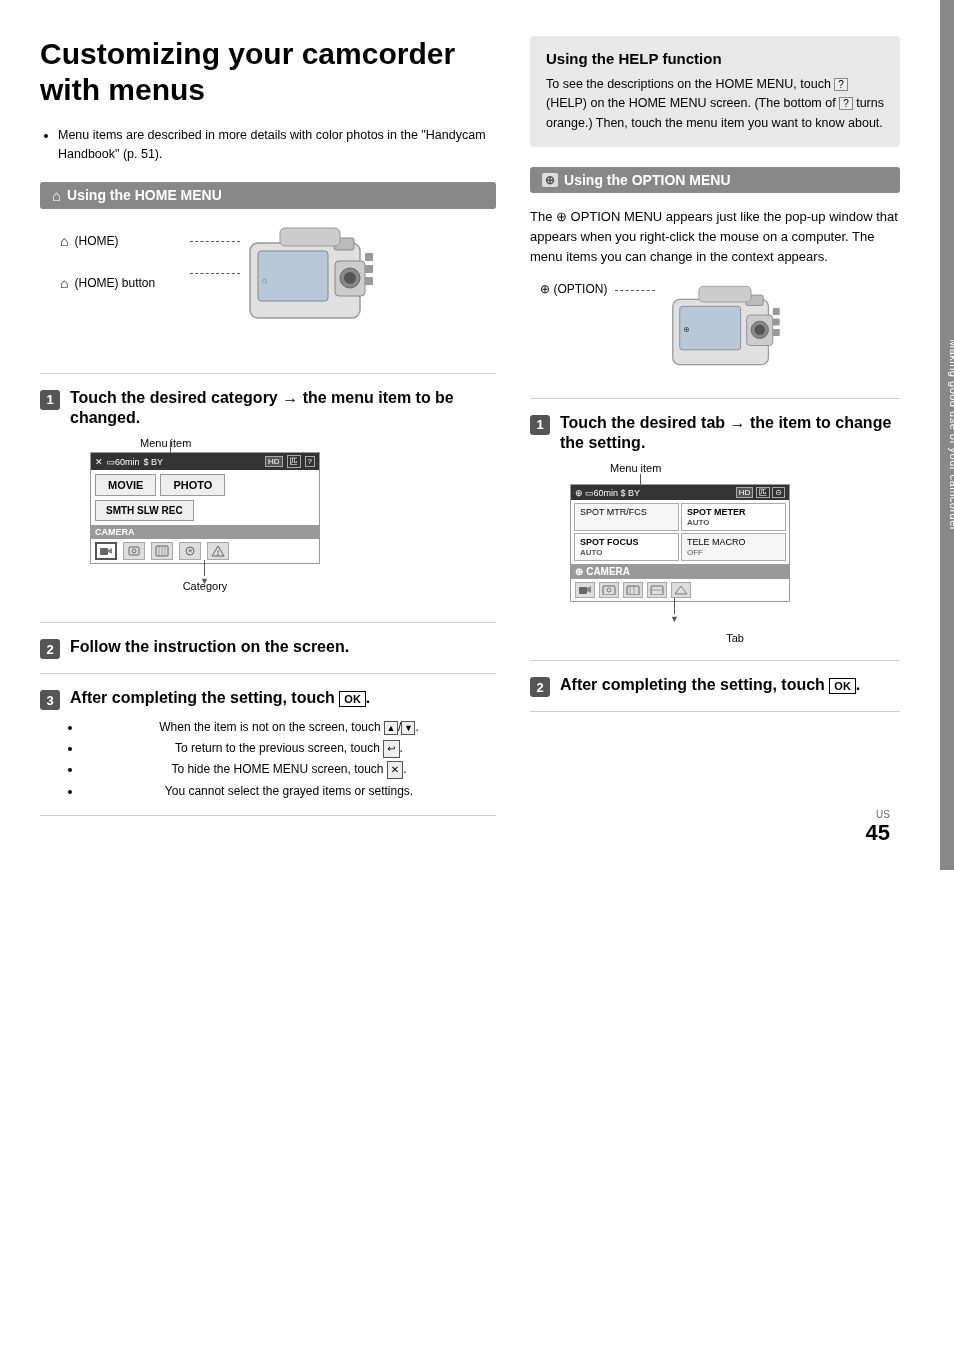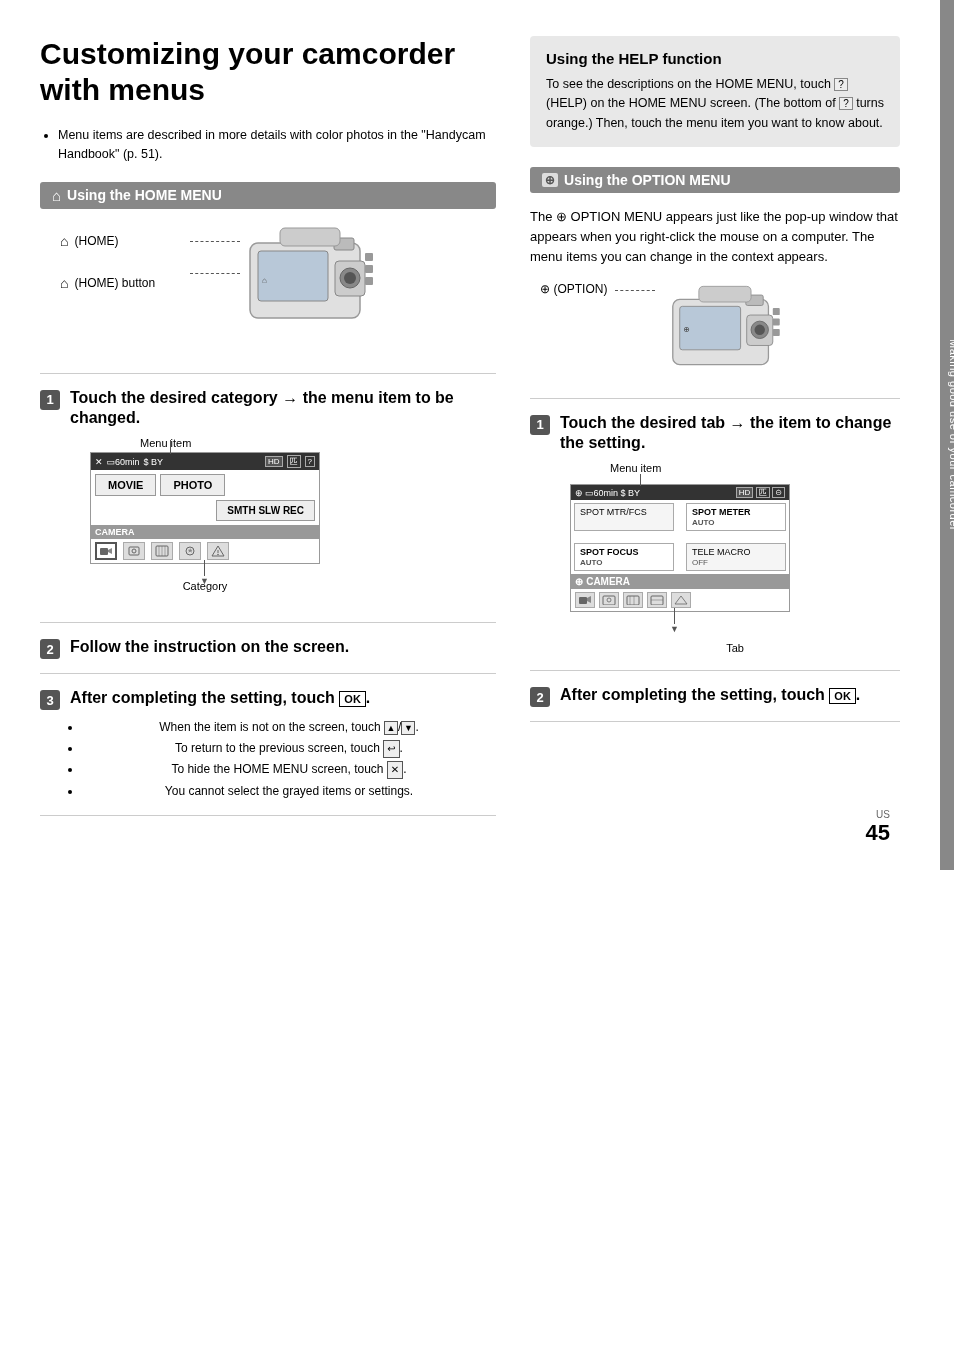--- a/index.html
+++ b/index.html
@@ -253,21 +253,21 @@
       color: #fff;
       display: flex;
       align-items: center;
       justify-content: space-between;
       padding: 2px 4px;
       font-size: 9px;
     }
     .opt-grid {
       display: grid;
       grid-template-columns: 1fr 1fr;
-      gap: 12px;
+      gap: 2px;
       padding: 3px;
     }
     .opt-cell {
       border: 1px solid #aaa;
       padding: 3px 5px;
       font-size: 9px;
       background: #f5f5f5;
     }
     .opt-cell.highlight {
       background: #fff;
@@ -431,21 +431,21 @@
                       <div class="menu-topbar-right">
                         <span style="border:1px solid #aaa; padding:0 2px; font-size:8px; background:#555;">HD</span>
                         <span style="border:1px solid #aaa; padding:0 2px; font-size:8px;">匹</span>
                         <span style="border:1px solid #aaa; padding:0 2px; font-size:8px;">?</span>
                       </div>
                     </div>
                     <div class="menu-buttons-row">
                       <button class="menu-btn">MOVIE</button>
                       <button class="menu-btn">PHOTO</button>
                     </div>
-                    <div style="padding: 0 4px 4px 4px; text-align: right;">
+                    <div style="padding: 0 4px 4px 4px;">
                       <div class="menu-btn-wide" style="display:inline-block;">SMTH SLW REC</div>
                     </div>
                     <div class="menu-category-bar">CAMERA</div>
                     <div class="menu-icon-row">
                       <div class="menu-icon selected">
                         <svg width="14" height="12" viewBox="0 0 14 12">
                             <rect x="1" y="3" width="8" height="7" rx="1" fill="#666"></rect>
                             <polygon points="9,5 13,3 13,9 9,7" fill="#888"></polygon>
                           </svg>
                       </div>

